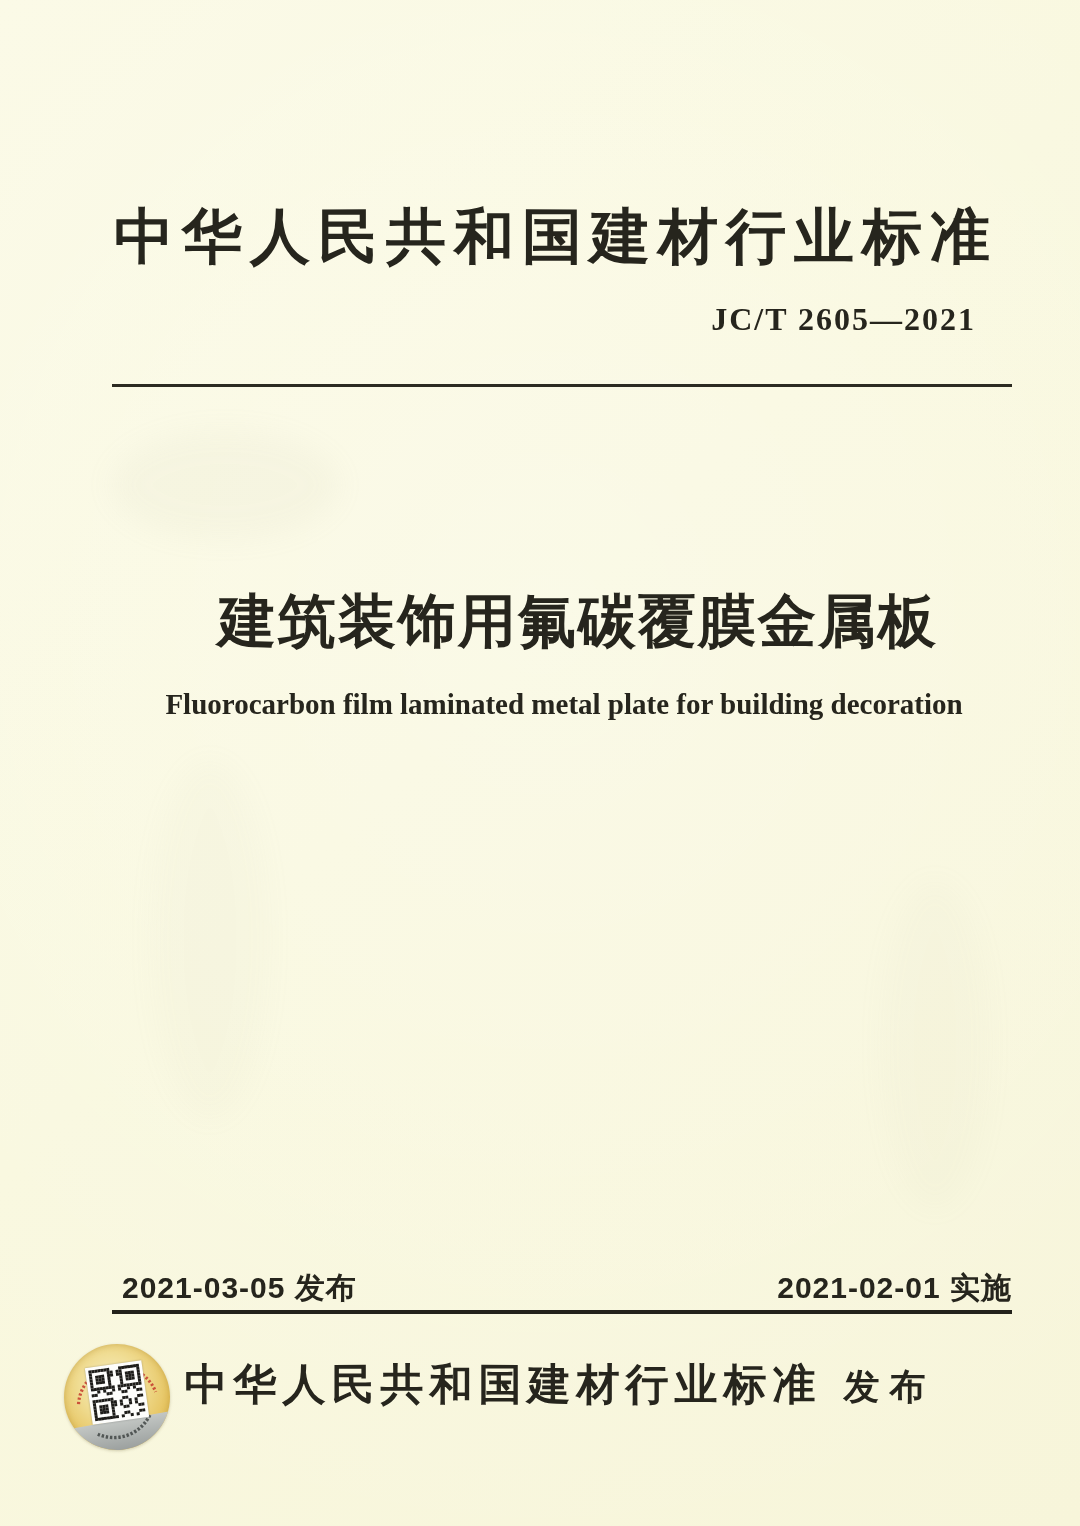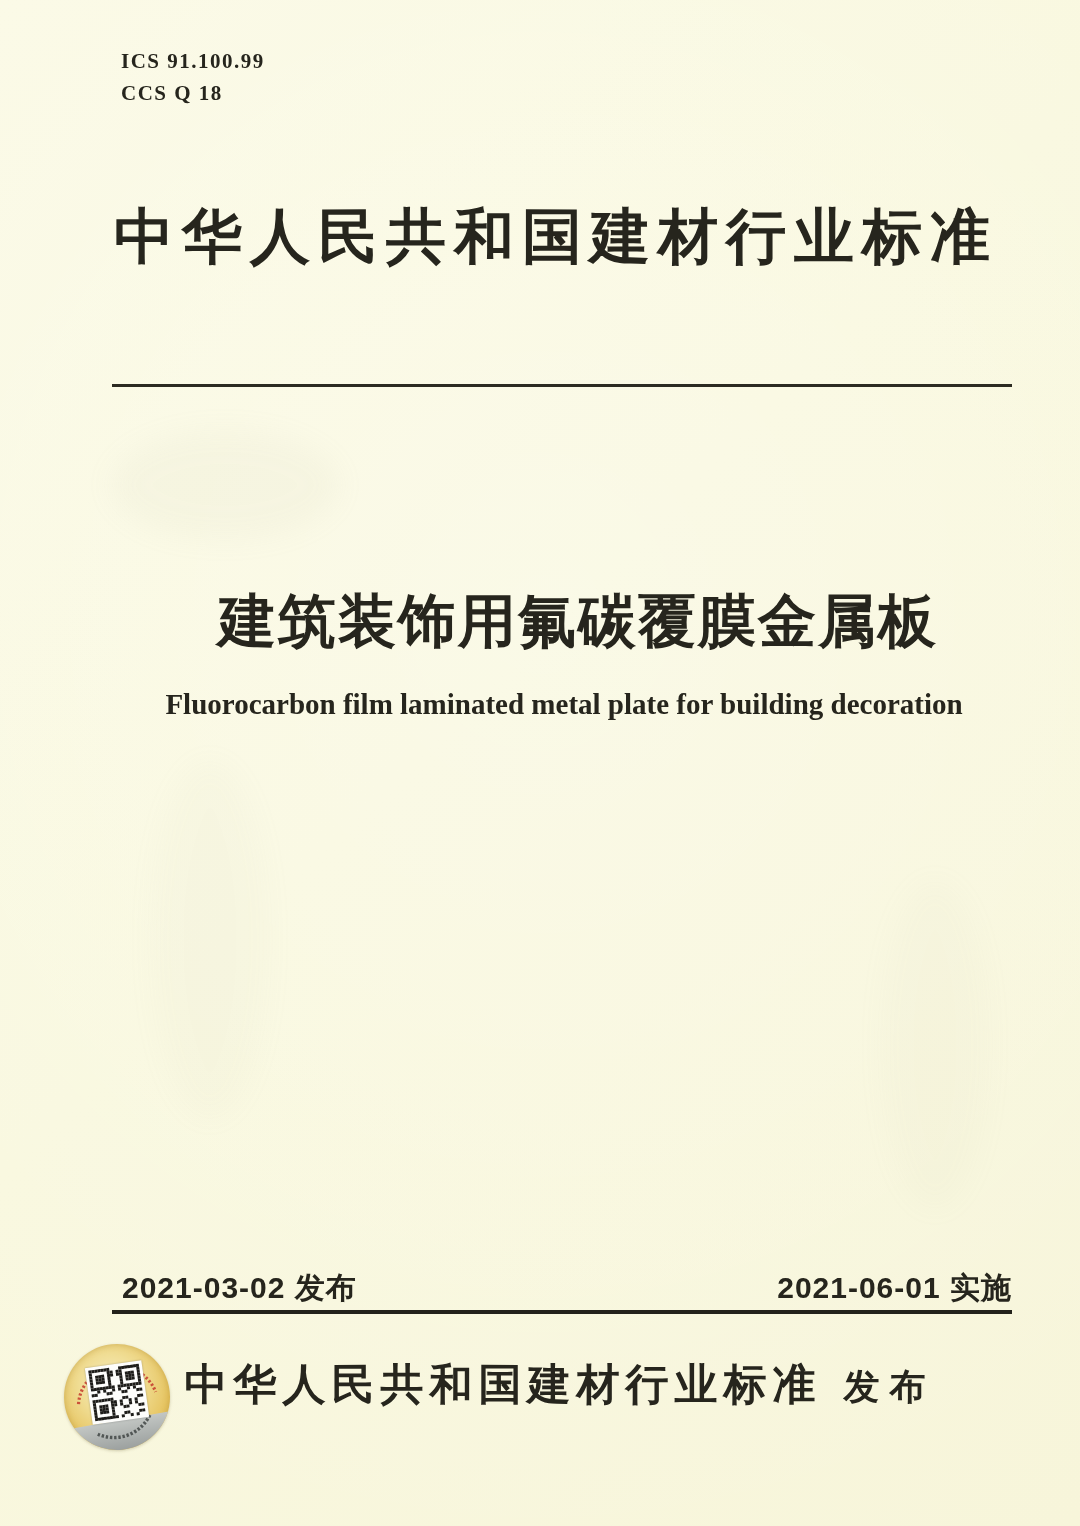--- a/index.html
+++ b/index.html
@@ -63,37 +63,34 @@
 </style>
 </head>
 <body>
 
 <div class="page">
 
   <div class="blot b1"></div>
   <div class="blot b2"></div>
   <div class="blot b3"></div>
 
-  <div class="ics-block">
-    <div>ICS 91.100.99</div>
-    <div>CCS Q 18</div>
-  </div>
 
 
   <div class="std-class">中华人民共和国建材行业标准</div>
 
+  <div class="std-number">JC/T 2605—2021</div>
 
   <div class="rule-top"></div>
 
   <div class="title-zh">建筑装饰用氟碳覆膜金属板</div>
   <div class="title-en">Fluorocarbon film laminated metal plate for building decoration</div>
 
   <div class="date-row">
-    <span class="date-issue">2021-03-02 发布</span>
-    <span class="date-impl">2021-06-01 实施</span>
+    <span class="date-issue">2021-03-05 发布</span>
+    <span class="date-impl">2021-02-01 实施</span>
   </div>
 
   <div class="rule-bottom"></div>
 
   <div class="publisher-row">
     <span class="publisher-name">中华人民共和国建材行业标准</span><span class="publish-label">发布</span>
   </div>
 
   <div class="sticker">
     <div class="sticker-body">

